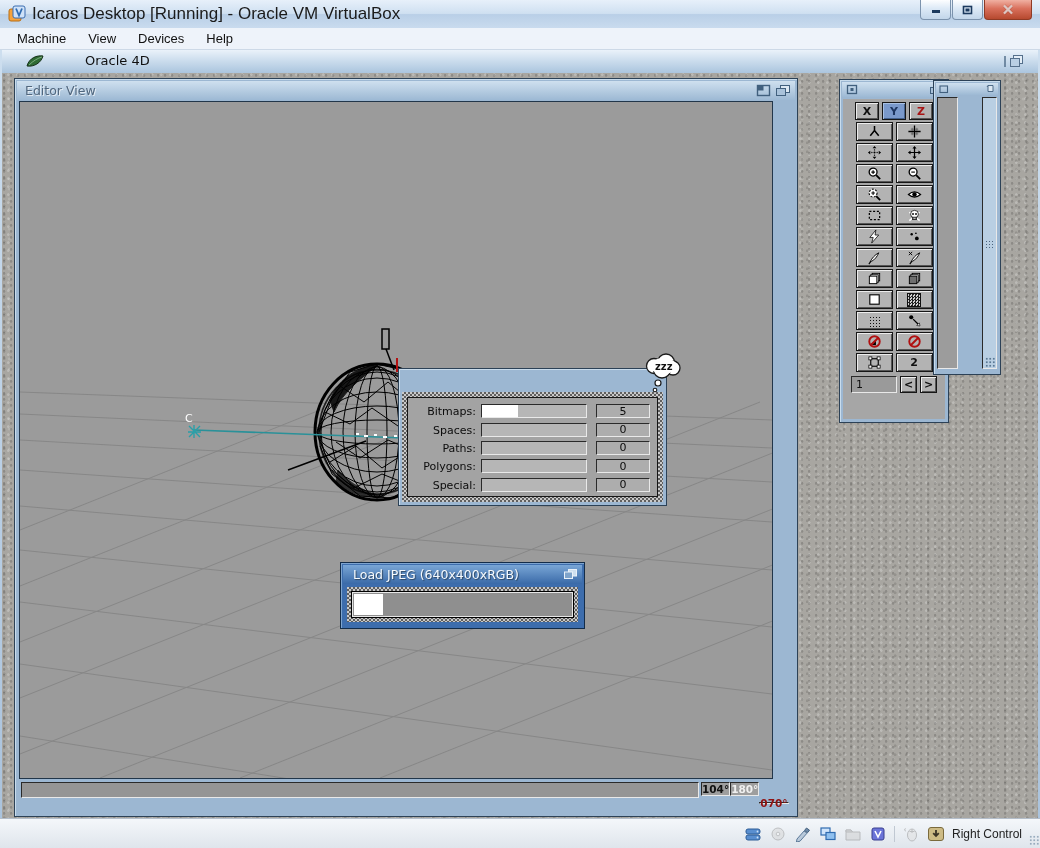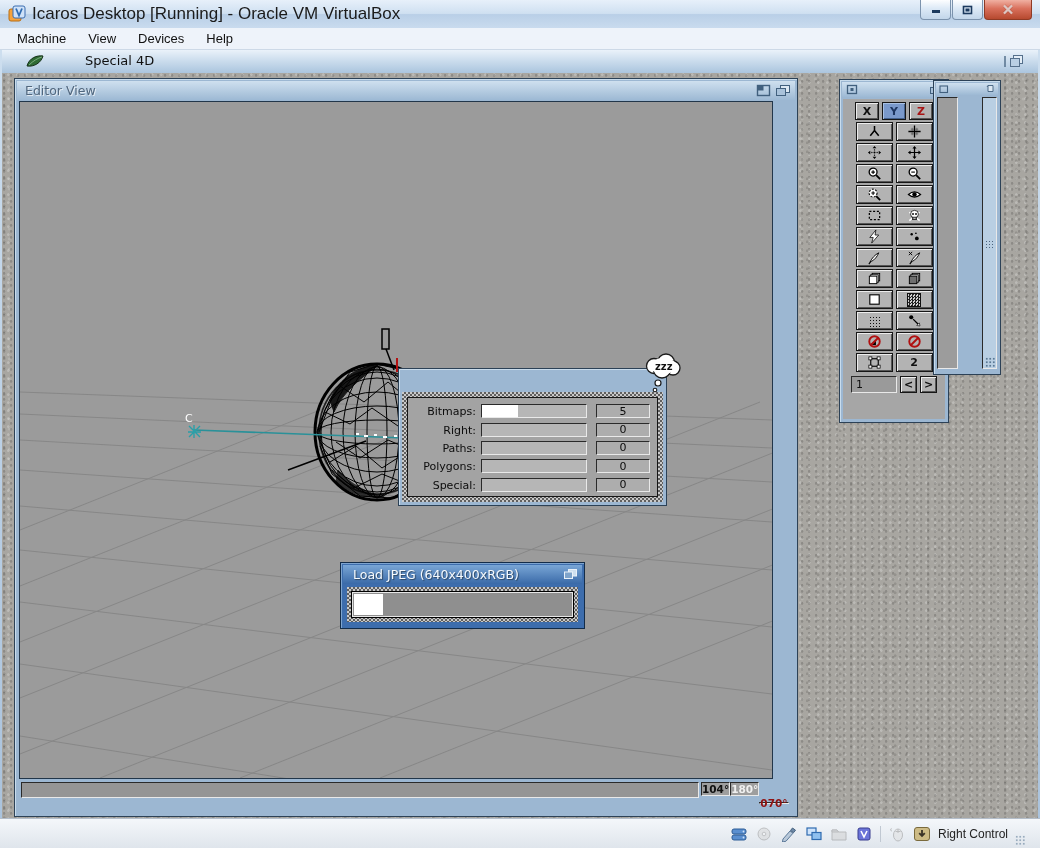--- a/index.html
+++ b/index.html
@@ -16,21 +16,21 @@
   .wbtn{height:19px;border:1px solid #7c93ad;border-top:none;border-radius:0 0 4px 4px;
         display:flex;align-items:center;justify-content:center;margin-left:1px;
         background:linear-gradient(180deg,#fdfeff,#dcE9f6 45%,#c2d6ea);}
   .wbtn.close{width:46px;background:linear-gradient(180deg,#f0b0a2,#d9705c 45%,#b6492f);border-color:#8f3a24;}
   .wbtn.min,.wbtn.max{width:29px;}
   #vbox-menubar{left:0;top:28px;width:1040px;height:22px;background:#eef3fa;
     border-bottom:1px solid #cdd9e7;display:flex;align-items:center;padding-left:6px;box-sizing:border-box;}
   .menu-item{font-size:13px;color:#111;padding:0 11px;line-height:22px;}
   #vbox-statusbar{left:0;top:818px;width:1040px;height:30px;
     background:linear-gradient(180deg,#f4f7fa,#dfe5ec);border-top:1px solid #b3bdc9;
-    display:flex;align-items:center;justify-content:flex-end;gap:7px;padding-right:14px;box-sizing:border-box;}
+    display:flex;align-items:center;justify-content:flex-end;gap:7px;box-sizing:border-box;}
   .sicon{width:18px;height:16px;display:block;}
   .dim{opacity:.5;}
   #host-key-label{font-size:12px;color:#222;}
   .statusbar-sep{width:1px;height:16px;background:#c0c8d2;}
   
   #guest{left:2px;top:50px;width:1036px;height:768px;overflow:hidden;background:#a8a6a1;}
   #screenbar{left:0;top:0;width:1036px;height:23px;
     background:linear-gradient(180deg,#eaf2fa,#c9dbec 50%,#abc5de);
     border-bottom:1px solid #5f7e9c;}
   #screen-title{left:83px;top:0;height:22px;line-height:22px;font-size:13px;color:#101010;font-family:"DejaVu Sans",sans-serif;}
@@ -146,21 +146,21 @@
 
   <div class="abs" id="guest">
 
     <div class="abs" id="screenbar">
       <span class="abs" style="left:23px;top:3px">
         <svg width="20" height="16" viewBox="0 0 20 16">
             <path d="M2 13C4 5 12 2 18 3c-2 7-9 11-16 10z" fill="#2e6b34" stroke="#17301a"></path>
             <path d="M4 12C8 8 13 5 17 4" stroke="#86b286" stroke-width=".9" fill="none"></path>
           </svg>
       </span>
-      <span class="abs" id="screen-title">Special 4D</span>
+      <span class="abs" id="screen-title">Oracle 4D</span>
       <span class="abs" style="right:12px;top:4px">
         <svg width="24" height="15" viewBox="0 0 24 15">
             <path d="M3 2v11" stroke="#55708c" stroke-width="1.5"></path>
             <rect x="11.5" y="1.5" width="9" height="8" fill="#e4eef7" stroke="#55708c"></rect>
             <rect x="8.5" y="4.5" width="9" height="8" fill="#b9cfe4" stroke="#55708c"></rect>
           </svg>
       </span>
     </div>
 
     <div class="abs" id="desktop">
@@ -486,21 +486,21 @@
         <div class="abs checker" id="loading-body">
           <div class="abs" id="loading-panel">
             <div class="ld-row">
               <span class="ld-label">Bitmaps:</span>
               <span class="ld-well bevel-down">
                   <span class="ld-fill" style="width: 35%;"></span>
                 </span>
               <span class="ld-val bevel-down">5</span>
             </div>
             <div class="ld-row">
-              <span class="ld-label">Right:</span>
+              <span class="ld-label">Spaces:</span>
               <span class="ld-well bevel-down checker"></span>
               <span class="ld-val bevel-down">0</span>
             </div>
             <div class="ld-row">
               <span class="ld-label">Paths:</span>
               <span class="ld-well bevel-down checker"></span>
               <span class="ld-val bevel-down">0</span>
             </div>
             <div class="ld-row">
               <span class="ld-label">Polygons:</span>

